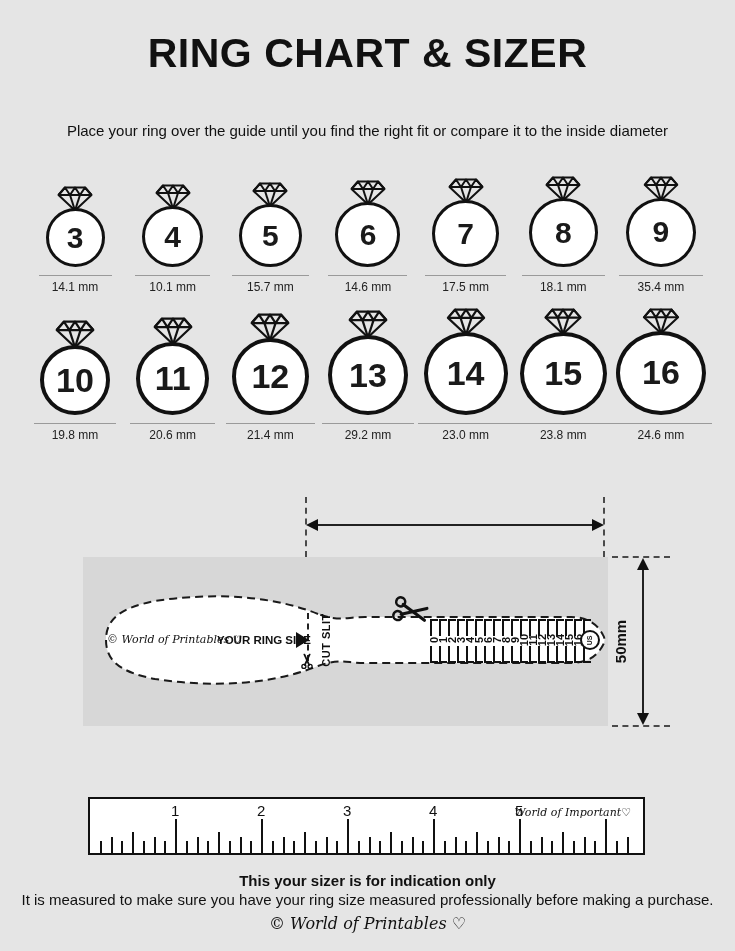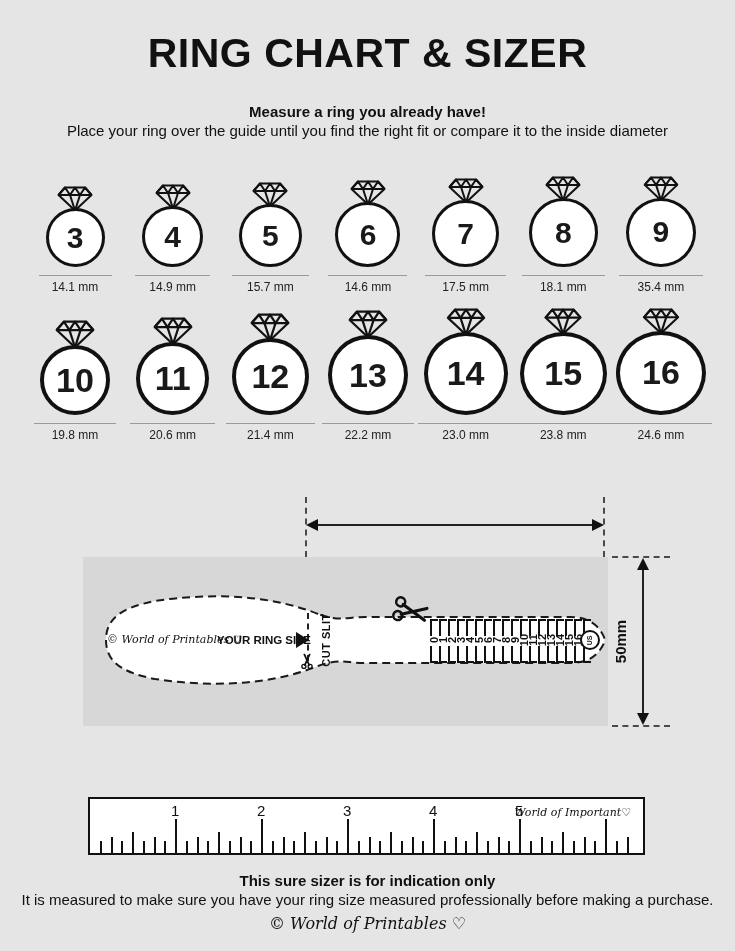--- a/index.html
+++ b/index.html
@@ -56,21 +56,20 @@
   .foot-bold{left:0;top:872px;width:735px;font-size:15px;font-weight:700;text-align:center;}
   .foot-text{left:0;top:891px;width:735px;font-size:15px;text-align:center;}
   .foot-brand{left:0;top:914px;width:735px;text-align:center;font-family:"DejaVu Serif",serif;font-style:italic;font-size:16px;}
 </style>
 </head>
 <body>
 
 <div class="page">
 
   <div class="abs title">RING CHART &amp; SIZER</div>
-  <div class="abs sub-bold">Measure a ring you already have!</div>
   <div class="abs sub">Place your ring over the guide until you find the right fit or compare it to the inside diameter</div>
 
   <div class="abs ring-row row1" style="top:176px;height:118px;">
       <div class="ring-cell">
         <svg width="36" height="26" viewBox="0 0 36 26">
           <g fill="none" stroke="#111" stroke-width="2" stroke-linejoin="round">
             <polygon points="8,1.5 28,1.5 34.5,9 18,24.5 1.5,9"></polygon>
             <polyline points="1.5,9 34.5,9"></polyline>
             <polyline points="1.5,9 8,1.5 13,9 18,1.5 23,9 28,1.5 34.5,9"></polyline>
             <polyline points="13,9 18,24.5"></polyline>
@@ -90,21 +89,21 @@
             <polyline points="1.5,9 34.5,9"></polyline>
             <polyline points="1.5,9 8,1.5 13,9 18,1.5 23,9 28,1.5 34.5,9"></polyline>
             <polyline points="13,9 18,24.5"></polyline>
             <polyline points="23,9 18,24.5"></polyline>
           </g>
         </svg>
         <div class="ring-circle" style="width:55px;height:55px;">
           <span class="ring-num" style="font-size:30px;">4</span>
         </div>
         <div class="ring-underline" style="width:75px;"></div>
-        <div class="ring-mm">14.9 mm</div>
+        <div class="ring-mm">10.1 mm</div>
       </div>
       <div class="ring-cell">
         <svg width="36" height="26" viewBox="0 0 36 26">
           <g fill="none" stroke="#111" stroke-width="2" stroke-linejoin="round">
             <polygon points="8,1.5 28,1.5 34.5,9 18,24.5 1.5,9"></polygon>
             <polyline points="1.5,9 34.5,9"></polyline>
             <polyline points="1.5,9 8,1.5 13,9 18,1.5 23,9 28,1.5 34.5,9"></polyline>
             <polyline points="13,9 18,24.5"></polyline>
             <polyline points="23,9 18,24.5"></polyline>
           </g>
@@ -236,21 +235,21 @@
             <polyline points="1.5,9 34.5,9"></polyline>
             <polyline points="1.5,9 8,1.5 13,9 18,1.5 23,9 28,1.5 34.5,9"></polyline>
             <polyline points="13,9 18,24.5"></polyline>
             <polyline points="23,9 18,24.5"></polyline>
           </g>
         </svg>
         <div class="ring-circle" style="width:72px;height:72px;">
           <span class="ring-num" style="font-size:34px;">13</span>
         </div>
         <div class="ring-underline" style="width:92px;"></div>
-        <div class="ring-mm">22.2 mm</div>
+        <div class="ring-mm">29.2 mm</div>
       </div>
       <div class="ring-cell">
         <svg width="40" height="29" viewBox="0 0 36 26">
           <g fill="none" stroke="#111" stroke-width="2" stroke-linejoin="round">
             <polygon points="8,1.5 28,1.5 34.5,9 18,24.5 1.5,9"></polygon>
             <polyline points="1.5,9 34.5,9"></polyline>
             <polyline points="1.5,9 8,1.5 13,9 18,1.5 23,9 28,1.5 34.5,9"></polyline>
             <polyline points="13,9 18,24.5"></polyline>
             <polyline points="23,9 18,24.5"></polyline>
           </g>
@@ -454,17 +453,17 @@
       <div class="ruler-tick" style="left: 515px; height: 34px;"></div>
       <div class="ruler-tick" style="left: 525.75px; height: 12px;"></div>
       <div class="ruler-tick" style="left: 536.5px; height: 16px;"></div>
       <div class="ruler-num" style="left: 81px;">1</div>
       <div class="ruler-num" style="left: 167px;">2</div>
       <div class="ruler-num" style="left: 253px;">3</div>
       <div class="ruler-num" style="left: 339px;">4</div>
       <div class="ruler-num" style="left: 425px;">5</div>
     </div>
 
-  <div class="abs foot-bold">This sure sizer is for indication only</div>
+  <div class="abs foot-bold">This your sizer is for indication only</div>
   <div class="abs foot-text">It is measured to make sure you have your ring size measured professionally before making a purchase.</div>
   <div class="abs foot-brand">© World of Printables ♡</div>
 
 </div>
 
 </body></html>

